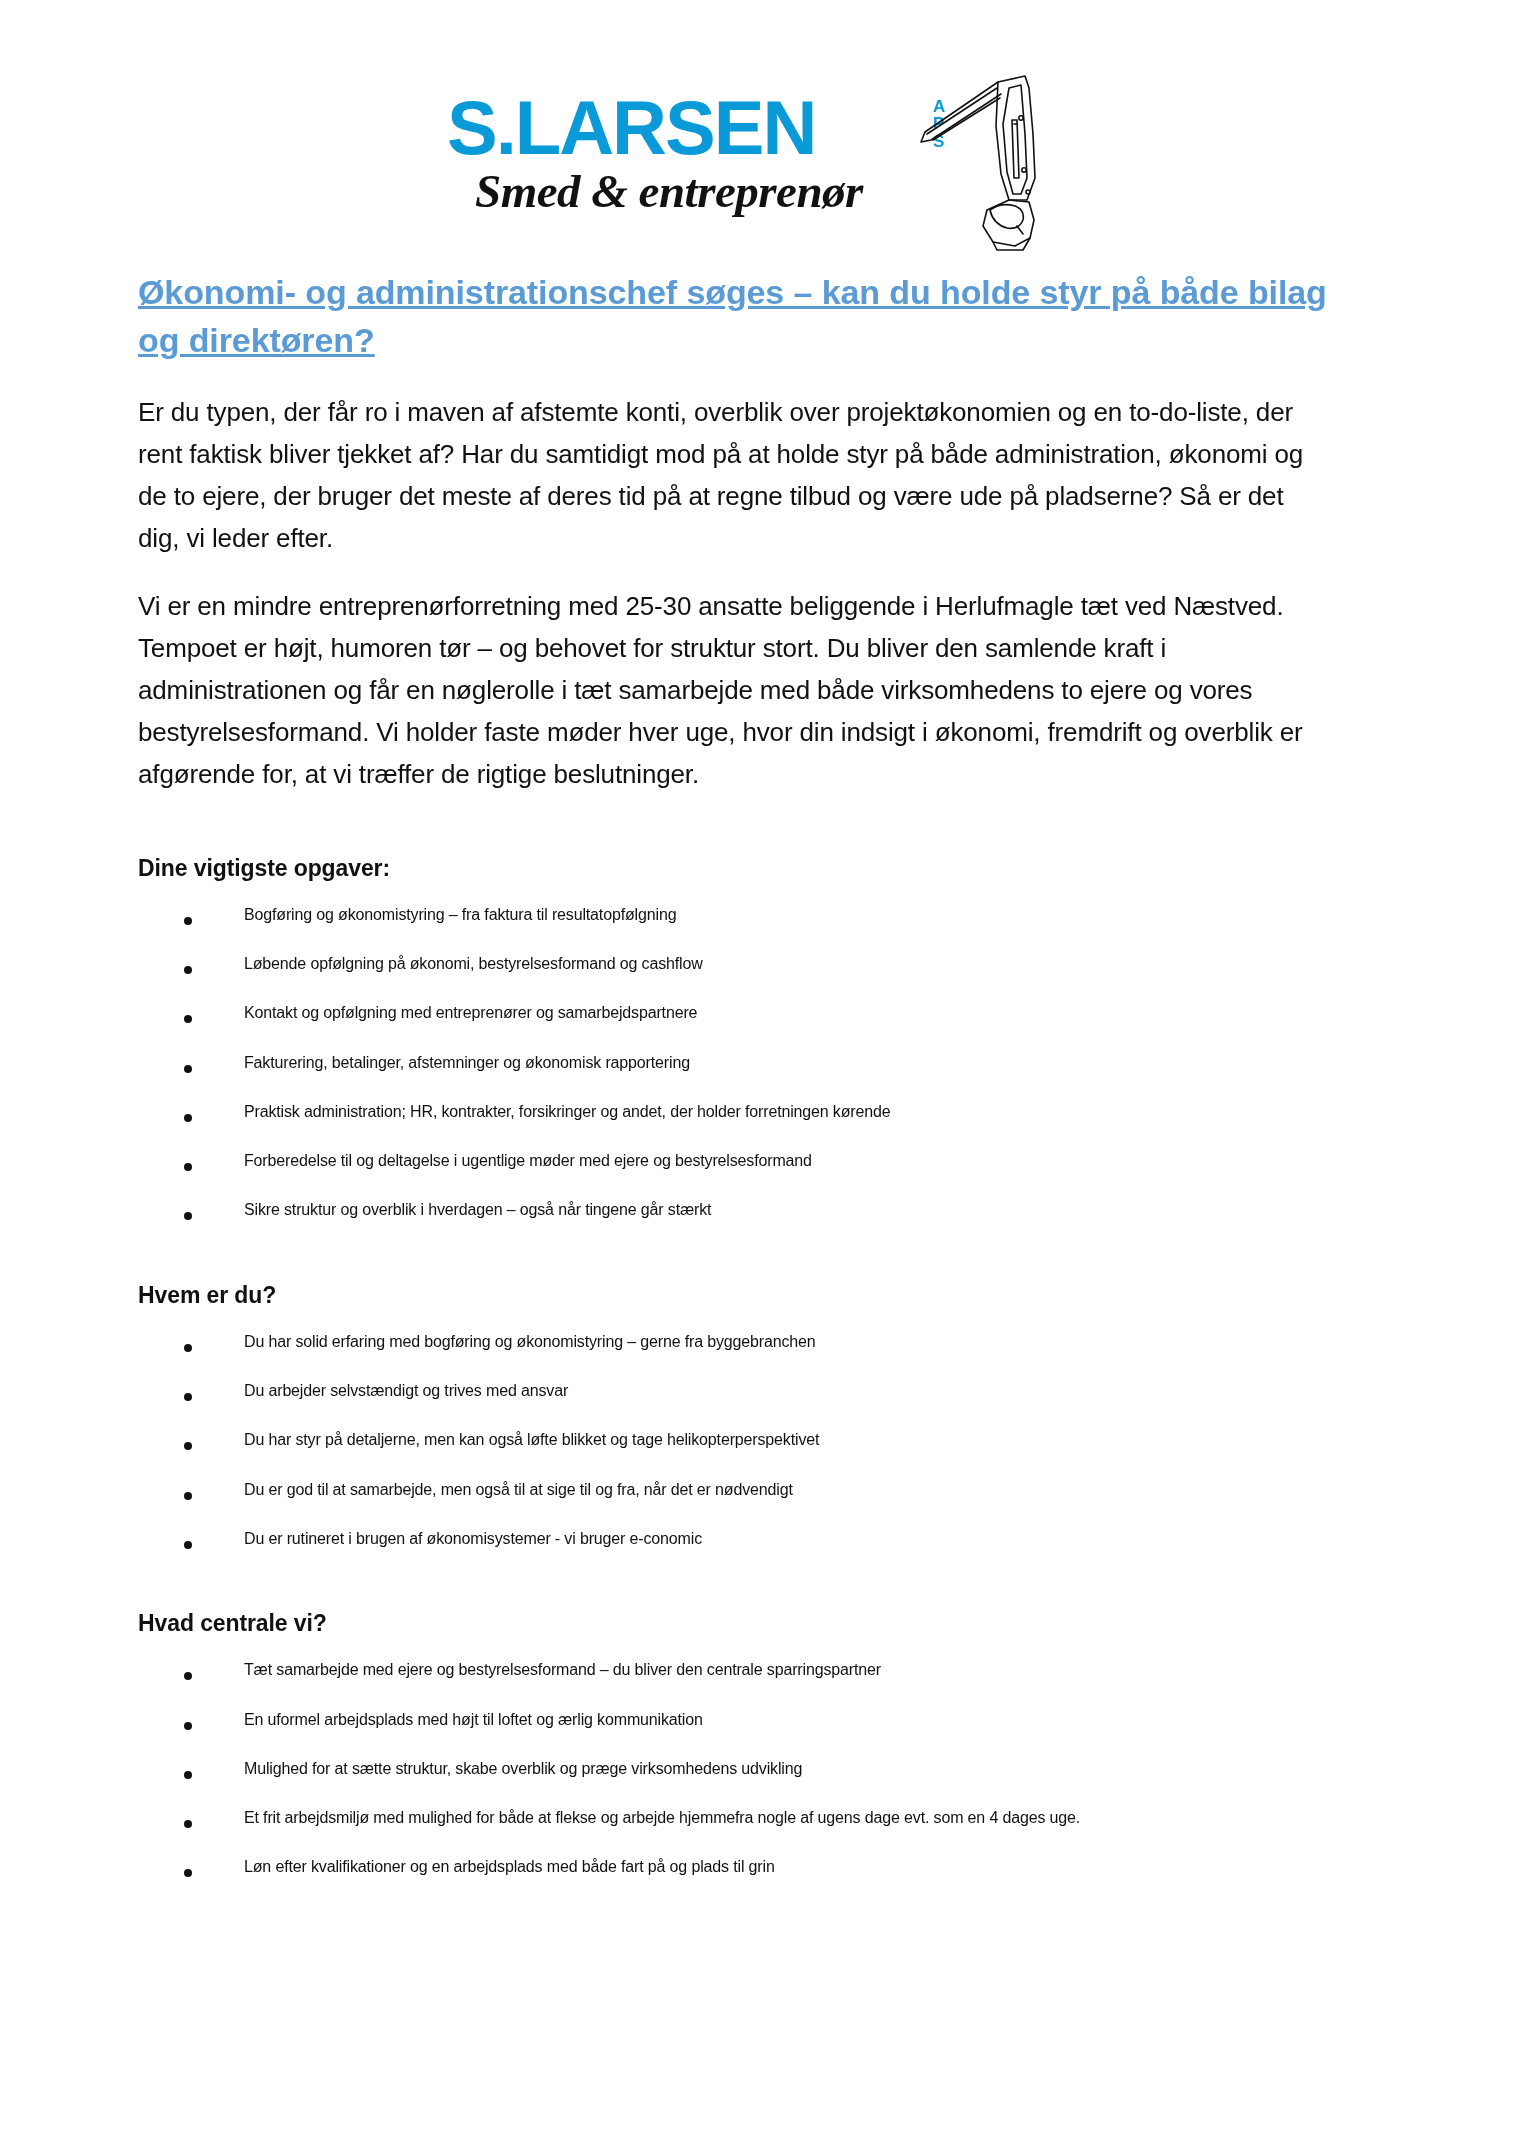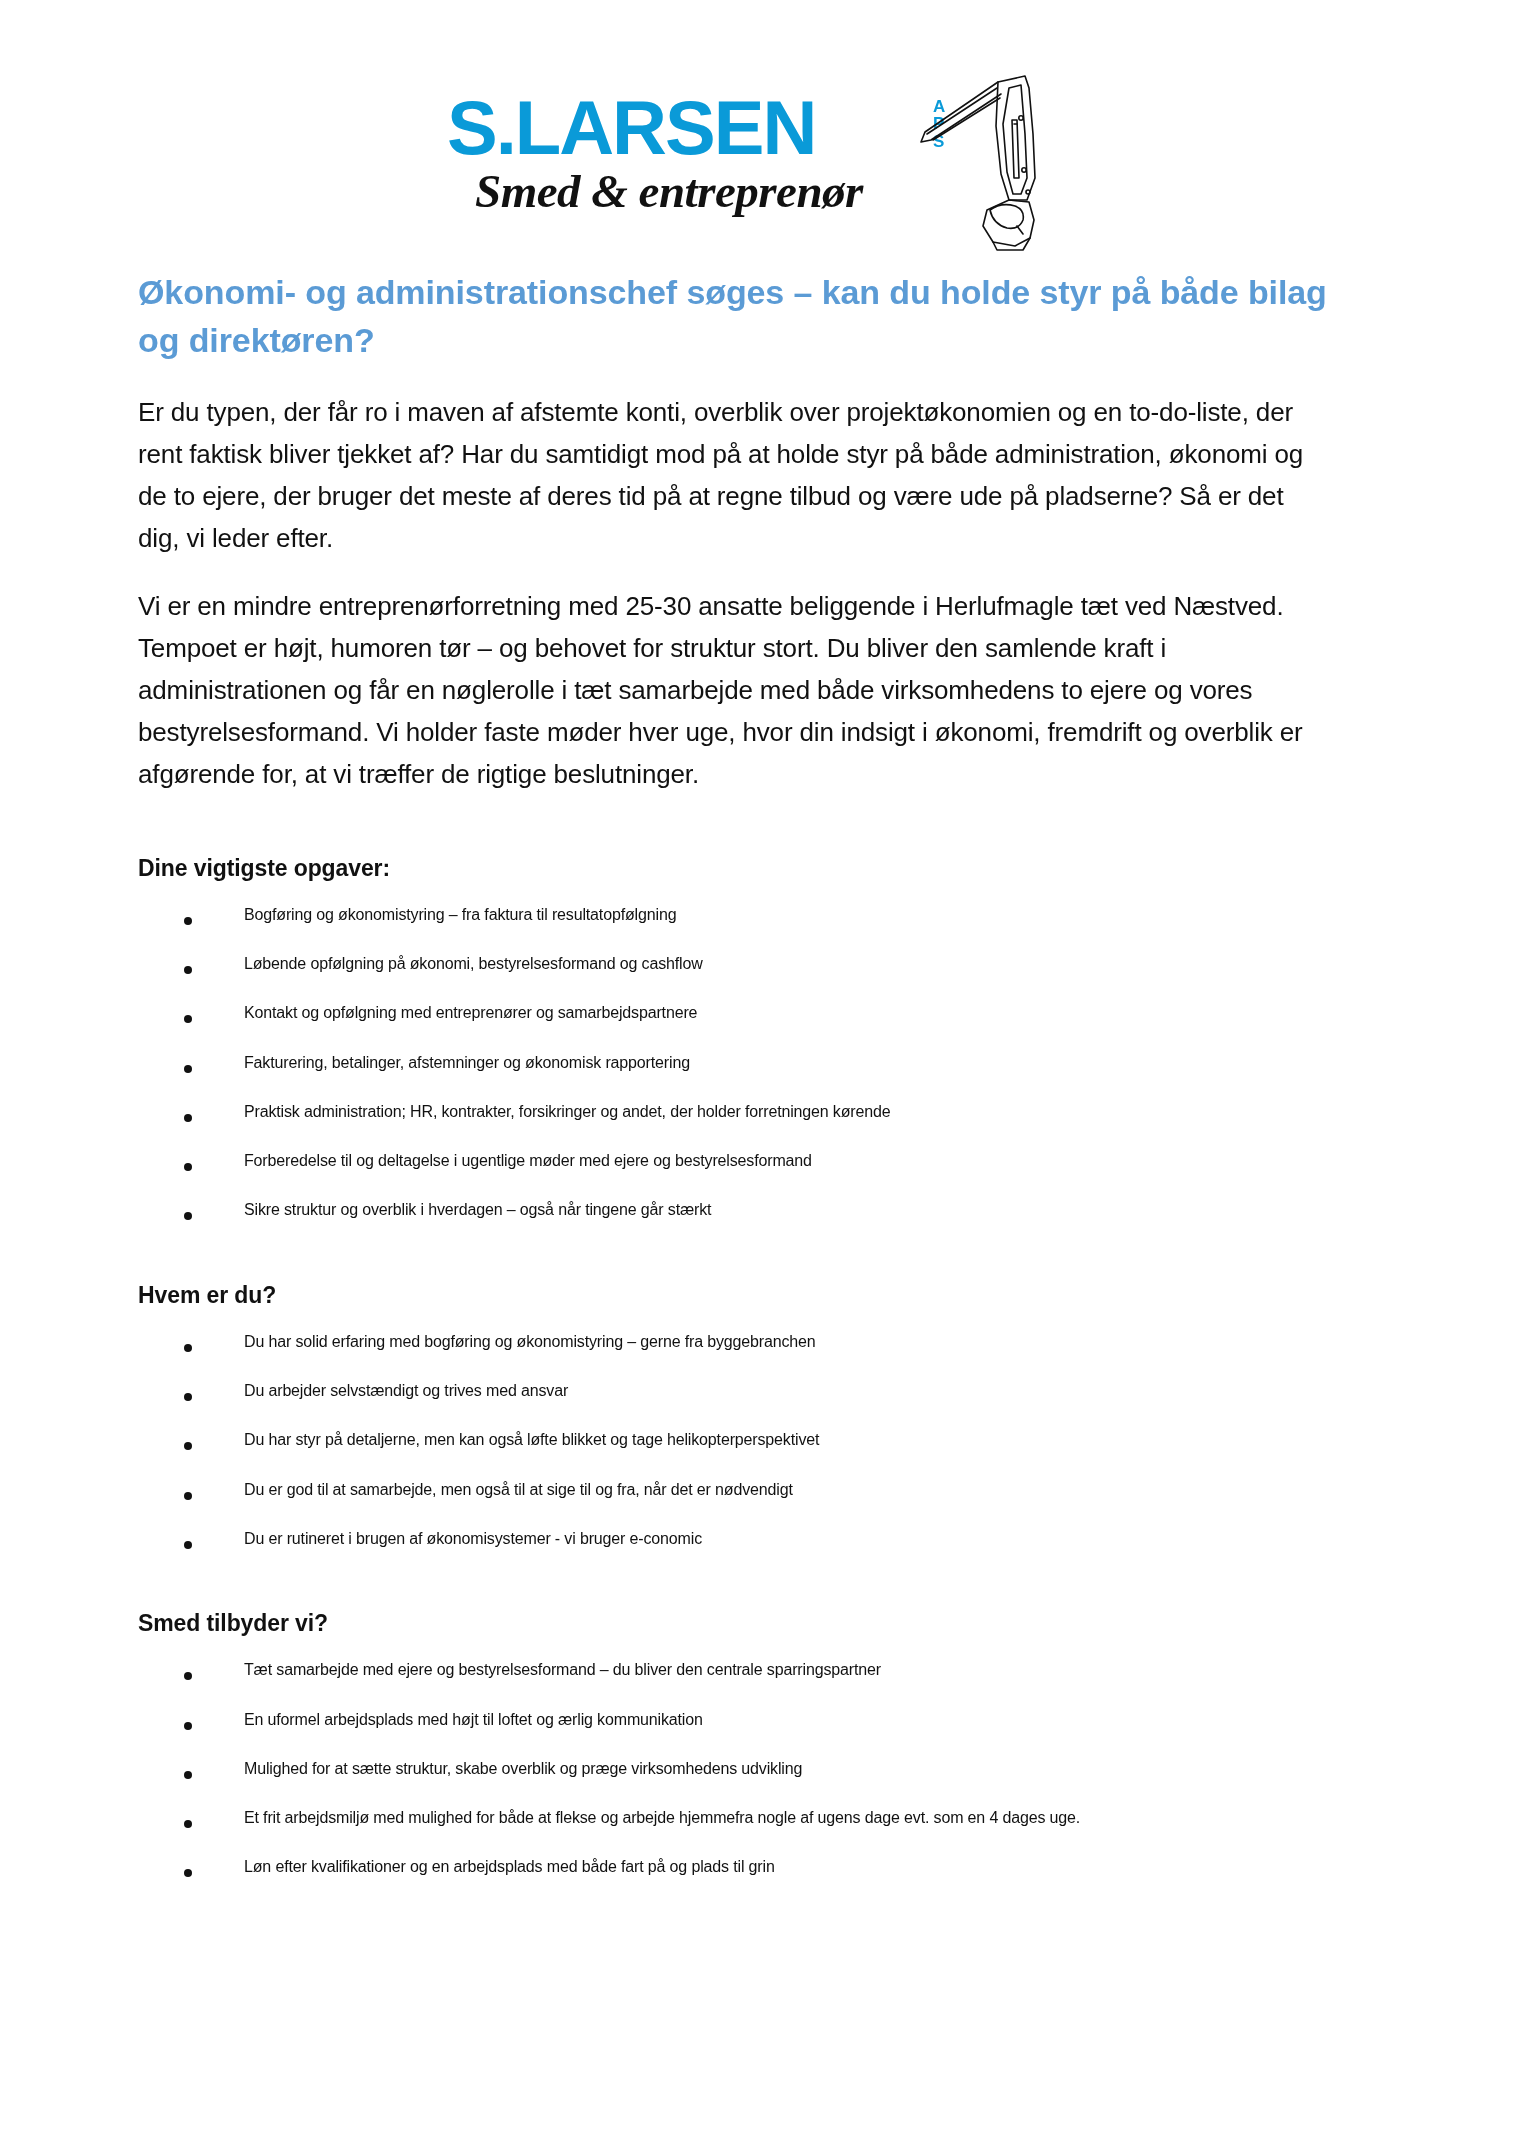--- a/index.html
+++ b/index.html
@@ -92,20 +92,21 @@
 
   h1.doc-title {
     margin: 28px 0 0 0;
     font-family: "Liberation Sans", sans-serif;
     font-weight: bold;
     font-size: 34px;
     line-height: 1.42;
     color: #5b9bd5;
     letter-spacing: -0.1px;
     max-width: 1190px;
+    text-decoration: underline;
   }
 
   p.para {
     margin: 26px 0 0 0;
     font-family: "Liberation Sans", sans-serif;
     font-size: 26px;
     line-height: 1.62;
     color: #111111;
     max-width: 1180px;
     letter-spacing: -0.15px;
@@ -214,21 +215,21 @@
 
     <h2 class="section-head">Hvem er du?</h2>
     <ul class="bullets">
       <li>Du har solid erfaring med bogføring og økonomistyring – gerne fra byggebranchen</li>
       <li>Du arbejder selvstændigt og trives med ansvar</li>
       <li>Du har styr på detaljerne, men kan også løfte blikket og tage helikopterperspektivet</li>
       <li>Du er god til at samarbejde, men også til at sige til og fra, når det er nødvendigt</li>
       <li>Du er rutineret i brugen af økonomisystemer - vi bruger e-conomic</li>
     </ul>
 
-    <h2 class="section-head">Smed tilbyder vi?</h2>
+    <h2 class="section-head">Hvad centrale vi?</h2>
     <ul class="bullets">
       <li>Tæt samarbejde med ejere og bestyrelsesformand – du bliver den centrale sparringspartner</li>
       <li>En uformel arbejdsplads med højt til loftet og ærlig kommunikation</li>
       <li>Mulighed for at sætte struktur, skabe overblik og præge virksomhedens udvikling</li>
       <li>Et frit arbejdsmiljø med mulighed for både at flekse og arbejde hjemmefra nogle af ugens dage evt. som en 4 dages uge.</li>
       <li>Løn efter kvalifikationer og en arbejdsplads med både fart på og plads til grin</li>
     </ul>
 
     <div class="spacer-sm"></div>
   </div>

